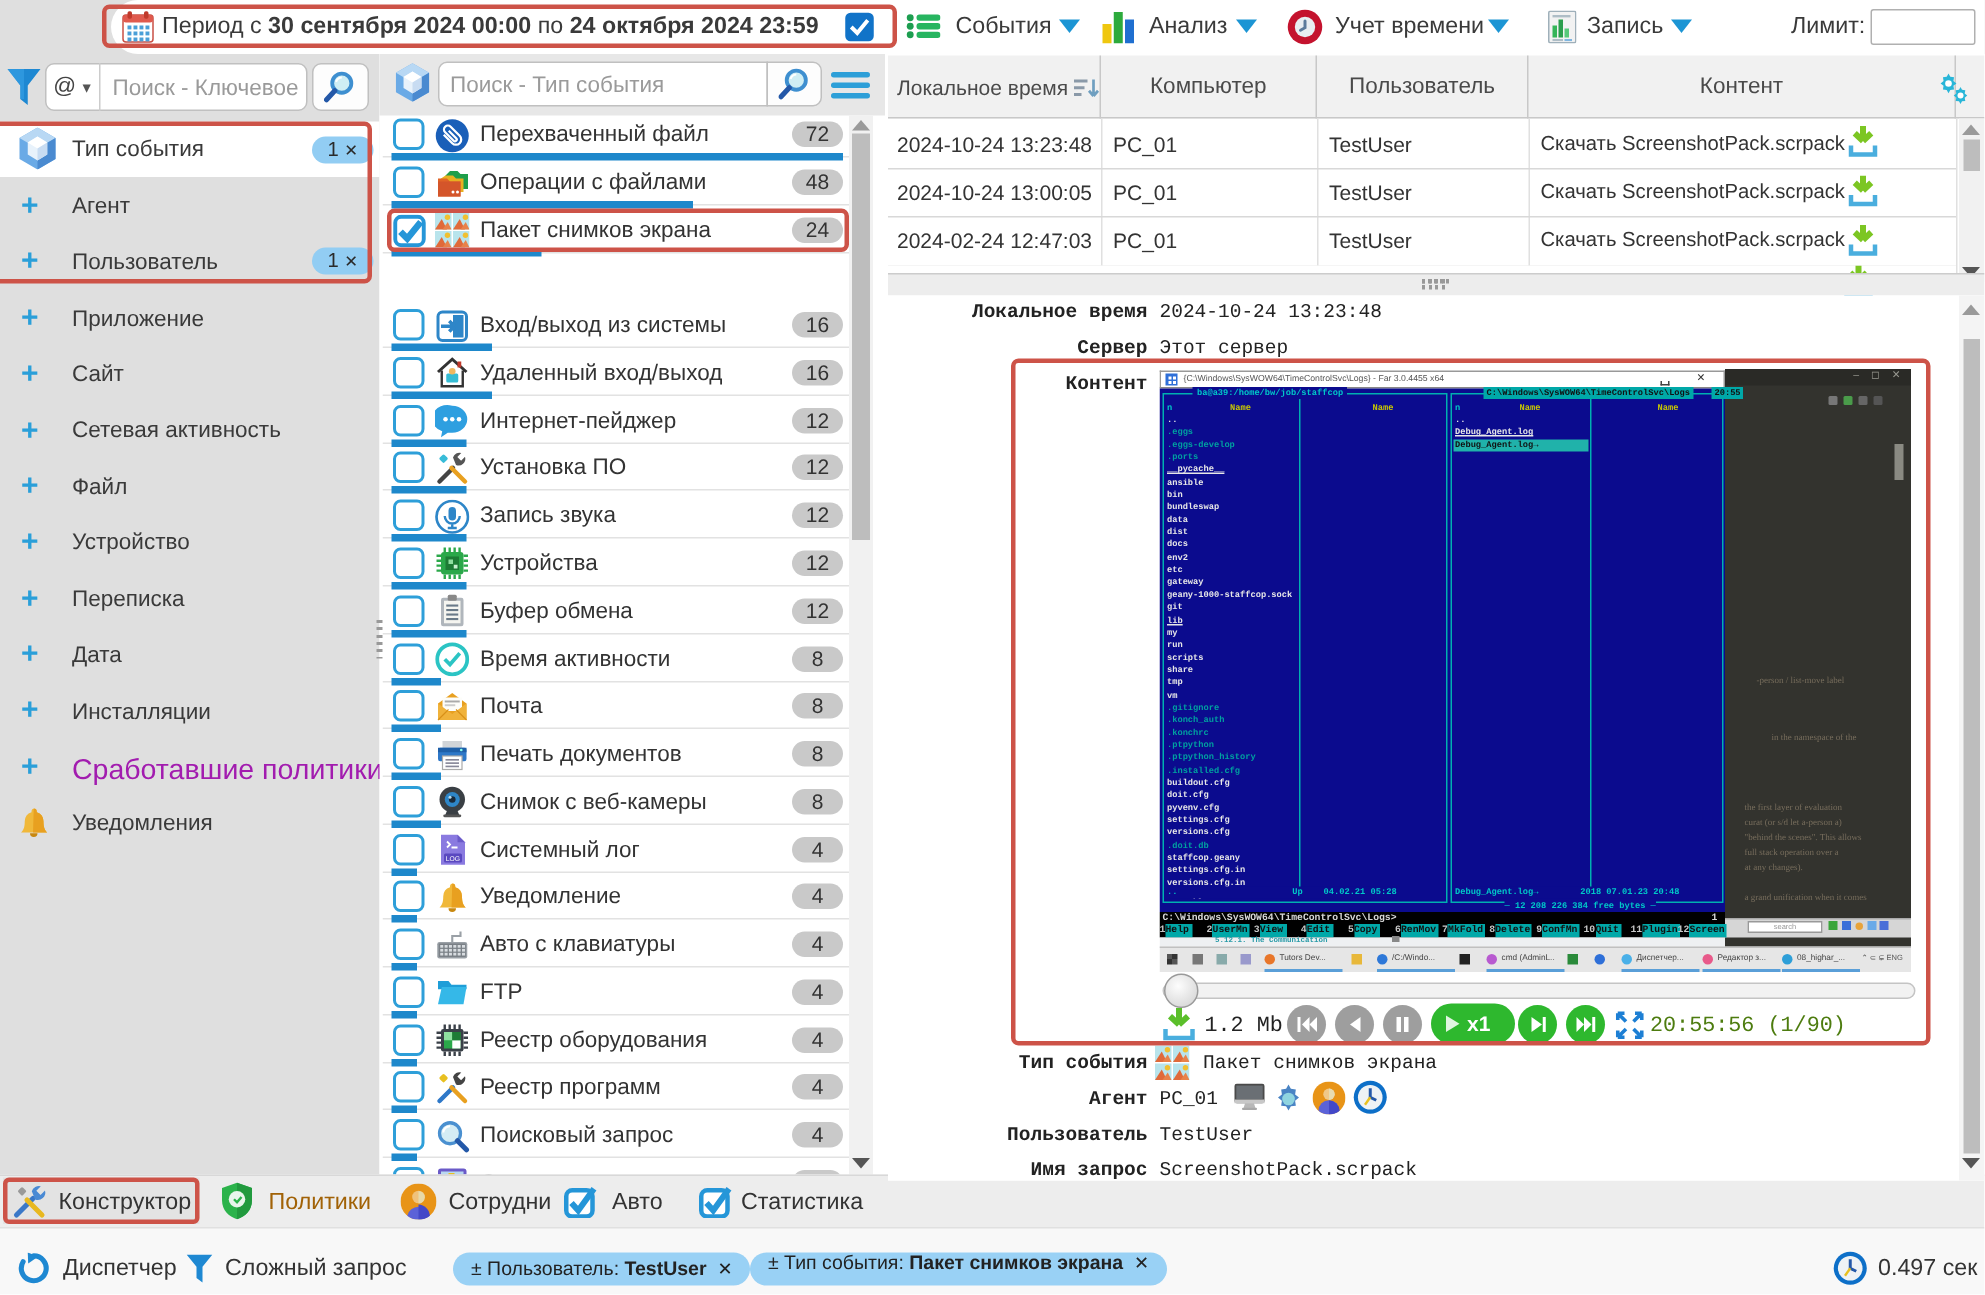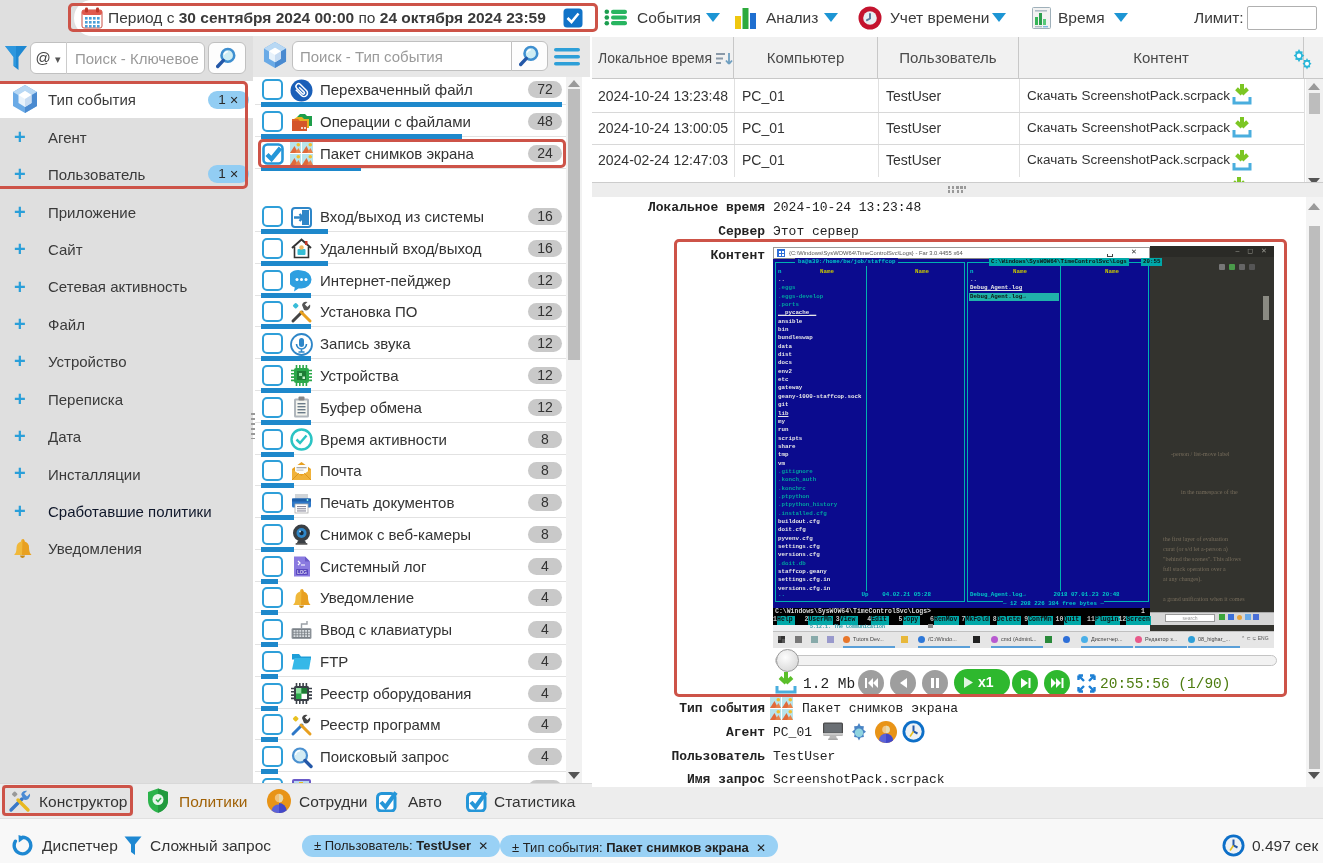--- a/index.html
+++ b/index.html
@@ -74,21 +74,21 @@
     <div class="abs tri-d" style="left:992px;top:13px"></div>
     <svg class="abs" style="left:1032px;top:7px" width="19" height="22" viewBox="0 0 19 22">
       <rect x="0.5" y="0.5" width="18" height="21" rx="1" fill="#f2f2f2" stroke="#9fb0ba"></rect>
       <rect x="3" y="10" width="3" height="8" fill="#35b558"></rect>
       <rect x="7" y="6" width="3" height="12" fill="#2b9e4d"></rect>
       <rect x="11" y="12" width="3" height="6" fill="#57c97a"></rect>
       <rect x="3" y="3" width="12" height="1.6" fill="#aebdc6"></rect>
       <rect x="11" y="19" width="5" height="1.4" fill="#7fb6e0"></rect>
       <rect x="3" y="19" width="7" height="1.4" fill="#aebdc6"></rect>
     </svg>
-    <div class="abs" style="left:1058px;top:9px;font-size:15.5px;color:#3a3a3a">Время</div>
+    <div class="abs" style="left:1058px;top:9px;font-size:15.5px;color:#3a3a3a">Запись</div>
     <div class="abs tri-d" style="left:1114px;top:13px"></div>
     <div class="abs" style="left:1194px;top:9px;font-size:15.5px;color:#3a3a3a">Лимит:</div>
     <div class="abs" style="left:1247px;top:6px;width:70px;height:24px;background:#fff;border:1px solid #b0b0b0;border-radius:2px"></div>
     <div class="abs" style="left:0;top:36px;width:253px;height:747px;background:#dfdfdf"></div>
     <svg class="abs" style="left:4px;top:45px" width="24" height="26" viewBox="0 0 24 26">
       <path d="M1 1 H23 L14.5 12 V25 L9.5 21 V12 Z" fill="#1e88d2"></path>
       <path d="M1 1 H12 V21 L9.5 21 V12 Z" fill="#3aa4e8" opacity="0.55"></path>
     </svg>
     <div class="abs" style="left:30px;top:42px;width:175px;height:32px;background:#fff;border:1px solid #c0c0c0;border-radius:6px"></div>
     <div class="abs" style="left:30px;top:42px;width:37px;height:32px;border-right:1px solid #ccc;font-size:15px;color:#444;text-align:center;line-height:31px">@ <span style="font-size:11px;color:#555">▾</span></div>
@@ -125,21 +125,21 @@
     <div class="abs" style="left:48px;top:316px;font-size:15px;color:#3a3a3a">Файл</div>
     <div class="abs" style="left:14px;top:350px;font-size:20px;font-weight:bold;color:#2a9fd9">+</div>
     <div class="abs" style="left:48px;top:353px;font-size:15px;color:#3a3a3a">Устройство</div>
     <div class="abs" style="left:14px;top:388px;font-size:20px;font-weight:bold;color:#2a9fd9">+</div>
     <div class="abs" style="left:48px;top:391px;font-size:15px;color:#3a3a3a">Переписка</div>
     <div class="abs" style="left:14px;top:425px;font-size:20px;font-weight:bold;color:#2a9fd9">+</div>
     <div class="abs" style="left:48px;top:428px;font-size:15px;color:#3a3a3a">Дата</div>
     <div class="abs" style="left:14px;top:462px;font-size:20px;font-weight:bold;color:#2a9fd9">+</div>
     <div class="abs" style="left:48px;top:466px;font-size:15px;color:#3a3a3a">Инсталляции</div>
     <div class="abs" style="left:14px;top:500px;font-size:20px;font-weight:bold;color:#2a9fd9">+</div>
-    <div class="abs" style="left:48px;top:503px;font-size:15px;color:#0f172a">Сработавшие политики</div>
+    <div class="abs" style="left:48px;top:503px;font-size:19px;color:#a21caf">Сработавшие политики</div>
     <svg class="abs" style="left:11px;top:537px" width="23" height="21" viewBox="0 0 23 21">
       <path d="M11.5 2 a2 2 0 0 1 2 2 l0 0.5 a6.5 6.5 0 0 1 4.5 6 c0 4.5 1 6 2.5 7.5 H3 c1.5-1.5 2.5-3 2.5-7.5 a6.5 6.5 0 0 1 4.5-6 l0-0.5 a2 2 0 0 1 2-2 z" fill="#f0b83a"></path>
       <path d="M11.5 2 a2 2 0 0 1 2 2 l0 0.5 a6.5 6.5 0 0 1 4.5 6 c0 4.5 1 6 2.5 7.5 H11 z" fill="#e8a020"></path>
       <path d="M9 18.5 a2.5 2.5 0 0 0 5 0" fill="#c88810"></path>
     </svg>
     <div class="abs" style="left:48px;top:540px;font-size:15px;color:#3a3a3a">Уведомления</div>
     <div class="redbox" style="left:-3px;top:81px;width:251px;height:108px;border-radius:0 5px 5px 0"></div>
     <div class="abs" style="left:253px;top:36px;width:339px;height:747px;background:#fff"></div>
     <div class="abs" style="left:253px;top:36px;width:337px;height:41px;background:#e7e7e7"></div>
     <svg class="abs" style="left:262px;top:41px;transform:scale(0.92)" width="26" height="28" viewBox="0 0 26 28">
@@ -440,21 +440,21 @@
             <rect x="18.0" y="13.6" width="2" height="1.8"></rect>
             <rect x="3.5" y="16.2" width="2" height="1.8"></rect>
             <rect x="6.4" y="16.2" width="2" height="1.8"></rect>
             <rect x="9.3" y="16.2" width="2" height="1.8"></rect>
             <rect x="12.2" y="16.2" width="2" height="1.8"></rect>
             <rect x="15.1" y="16.2" width="2" height="1.8"></rect>
             <rect x="18.0" y="16.2" width="2" height="1.8"></rect>
           </g>
           <path d="M11.5 9 V5 H17 V2" stroke="#9aa0a6" stroke-width="1.4" fill="none"></path>
         </svg>
-        <div class="abs" style="left:65px;top:4px;font-size:15px;color:#333">Ввод с клавиатуры</div>
+        <div class="abs" style="left:65px;top:4px;font-size:15px;color:#333">Авто с клавиатуры</div>
         <div class="badge" style="left:273px;top:4px;width:34px">4</div>
         <div class="abs" style="left:6px;top:25px;width:17px;height:5px;background:#1e88cb"></div>
       </div>
       <div class="abs" style="left:0;top:571.9px;width:311px;height:31.8px">
         <div class="abs" style="left:0;top:27px;width:311px;height:1px;background:#e2e2e2"></div>
         <div class="cb" style="left:7px;top:2px"></div>
         <svg class="abs" style="left:35px;top:1.5px" width="23" height="23" viewBox="0 0 23 23">
           <path d="M2 4 h7 l2 2.5 h10 v3 h-19 z" fill="#1e9ed8"></path>
           <path d="M2 19.5 L4.5 8 H21 L19 19.5 Z" fill="#35b8e8"></path>
         </svg>
@@ -570,21 +570,21 @@
     <svg class="abs" style="left:12px;top:835px" width="21" height="21" viewBox="0 0 21 21">
       <path d="M10.5 2.2 A8.3 8.3 0 1 1 3.4 6.2" stroke="#1e88d2" stroke-width="3.4" fill="none" stroke-linecap="round"></path>
       <polygon points="6.5,0 13.5,2.6 6.8,7.4" fill="#1e88d2"></polygon>
     </svg>
     <div class="abs" style="left:42px;top:837px;font-size:15.5px;color:#333">Диспетчер</div>
     <svg class="abs" style="left:124px;top:836px" width="18" height="20" viewBox="0 0 18 20">
       <path d="M0.5 0.5 H17.5 L11 8.5 V19 L7 16 V8.5 Z" fill="#1e88d2"></path>
     </svg>
     <div class="abs" style="left:150px;top:837px;font-size:15.5px;color:#333">Сложный запрос</div>
     <div class="abs" style="left:302px;top:835px;height:22px;background:#99d1f5;border-radius:11px;font-size:13px;color:#222;line-height:22px;padding:0 12px">± Пользователь: <b>TestUser</b>&nbsp; <span style="font-size:12px">✕</span></div>
-    <div class="abs" style="left:500px;top:835px;height:22px;background:#99d1f5;border-radius:11px;font-size:13px;color:#222;line-height:26px;padding:0 12px">± Тип события: <b>Пакет снимков экрана</b>&nbsp; <span style="font-size:12px">✕</span></div>
+    <div class="abs" style="left:500px;top:835px;height:22px;background:#99d1f5;border-radius:11px;font-size:13px;color:#222;line-height:14px;padding:0 12px">± Тип события: <b>Пакет снимков экрана</b>&nbsp; <span style="font-size:12px">✕</span></div>
     <svg class="abs" style="left:1222px;top:834px" width="23" height="23" viewBox="0 0 23 23">
       <circle cx="11.5" cy="11.5" r="11" fill="#0d6fc8"></circle>
       <circle cx="11.5" cy="11.5" r="8.2" fill="#eef2f5"></circle>
       <path d="M11.5 5.5 V11.5 L15.5 13.5" stroke="#2458a8" stroke-width="2" fill="none"></path>
       <path d="M11.5 11.5 L8 16.5" stroke="#e8c020" stroke-width="1.6"></path>
     </svg>
     <div class="abs" style="left:1252px;top:837px;font-size:15.5px;color:#333">0.497 сек</div>
     <div class="abs" style="left:592px;top:36px;width:731px;height:751px;background:#fff"></div>
     <div class="abs" style="left:592px;top:37px;width:731px;height:42px;background:#f1f1f1;border-bottom:1px solid #c8c8c8"></div>
     <div class="abs" style="left:592px;top:37px;width:142px;height:42px;border-right:1px solid #c8c8c8;color:#4a4a4a;font-size:15px;line-height:42px;text-align:center;white-space:nowrap"></div>

